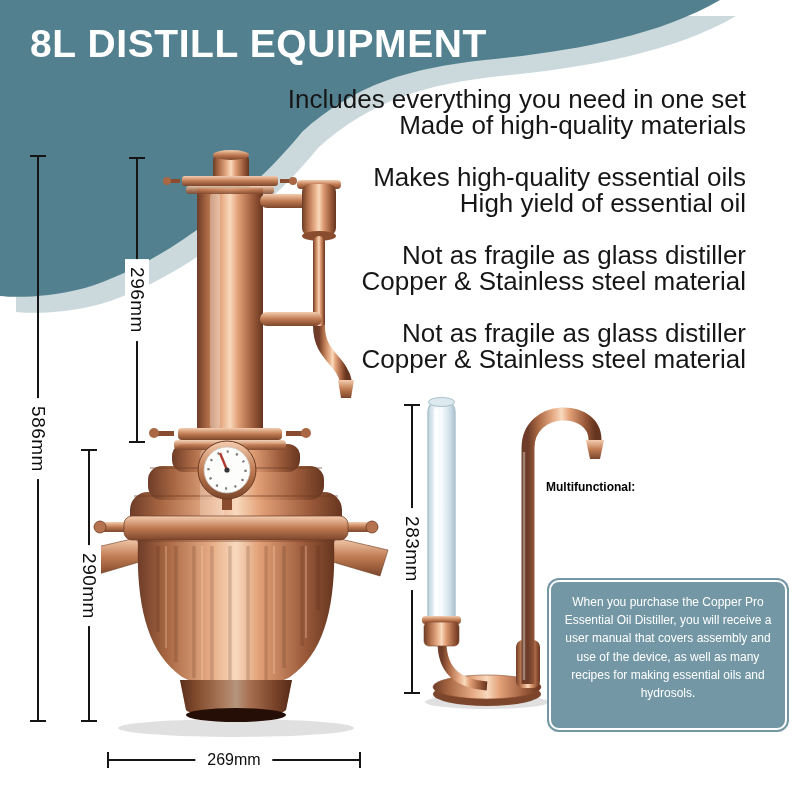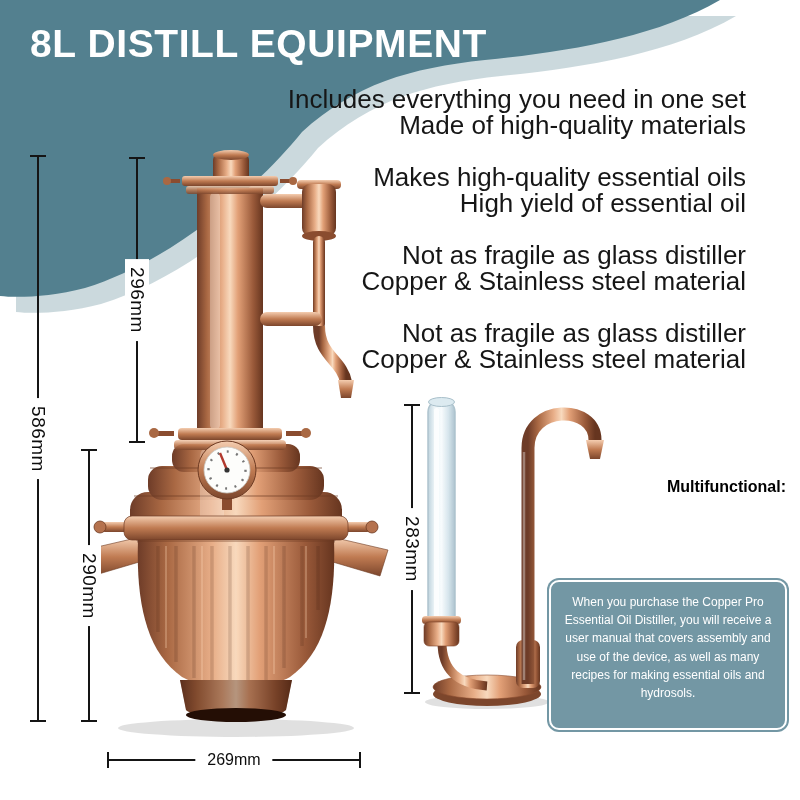--- a/index.html
+++ b/index.html
@@ -23,21 +23,21 @@
   .vdim .tick.top{top:0}
   .vdim .tick.bot{bottom:0}
   .vdim .lbl{position:absolute;left:8px;top:50%;transform:translate(-50%,-50%);writing-mode:vertical-rl;background:#fff;padding:8px 1px;font-size:19px;letter-spacing:.5px;white-space:nowrap;color:#0d0d0d}
   .hdim{position:absolute;height:16px}
   .hdim .line{position:absolute;top:7px;left:0;right:0;height:2px;background:#151515}
   .hdim .tick{position:absolute;top:0;width:2px;height:16px;background:#151515}
   .hdim .tick.left{left:0}
   .hdim .tick.right{right:0}
   .hdim .lbl{position:absolute;left:50%;top:8px;transform:translate(-50%,-50%);background:#fff;padding:0 12px;font-size:16px;white-space:nowrap;color:#0d0d0d}
 
-  .multi{position:absolute;left:546px;top:472px;width:240px;text-align:right;font-weight:700;font-size:16px;line-height:30px;color:#000}
+  .multi{position:absolute;left:546px;top:472px;width:240px;text-align:left;font-weight:700;font-size:12px;line-height:30px;color:#000}
   .multi div{white-space:nowrap}
 
   .info-box{position:absolute;left:549px;top:580px;width:238px;min-height:150px;background:#7397a4;border:2px solid #ffffff;box-shadow:0 0 0 2px #7397a4;border-radius:10px;padding:11px 9px;color:#ffffff;font-size:12px;line-height:1.52;text-align:center}
 </style>
 </head>
 <body>
 
 <div id="stage">
 
   <svg class="wave-svg" width="800" height="360" viewBox="0 0 800 360" aria-hidden="true">

